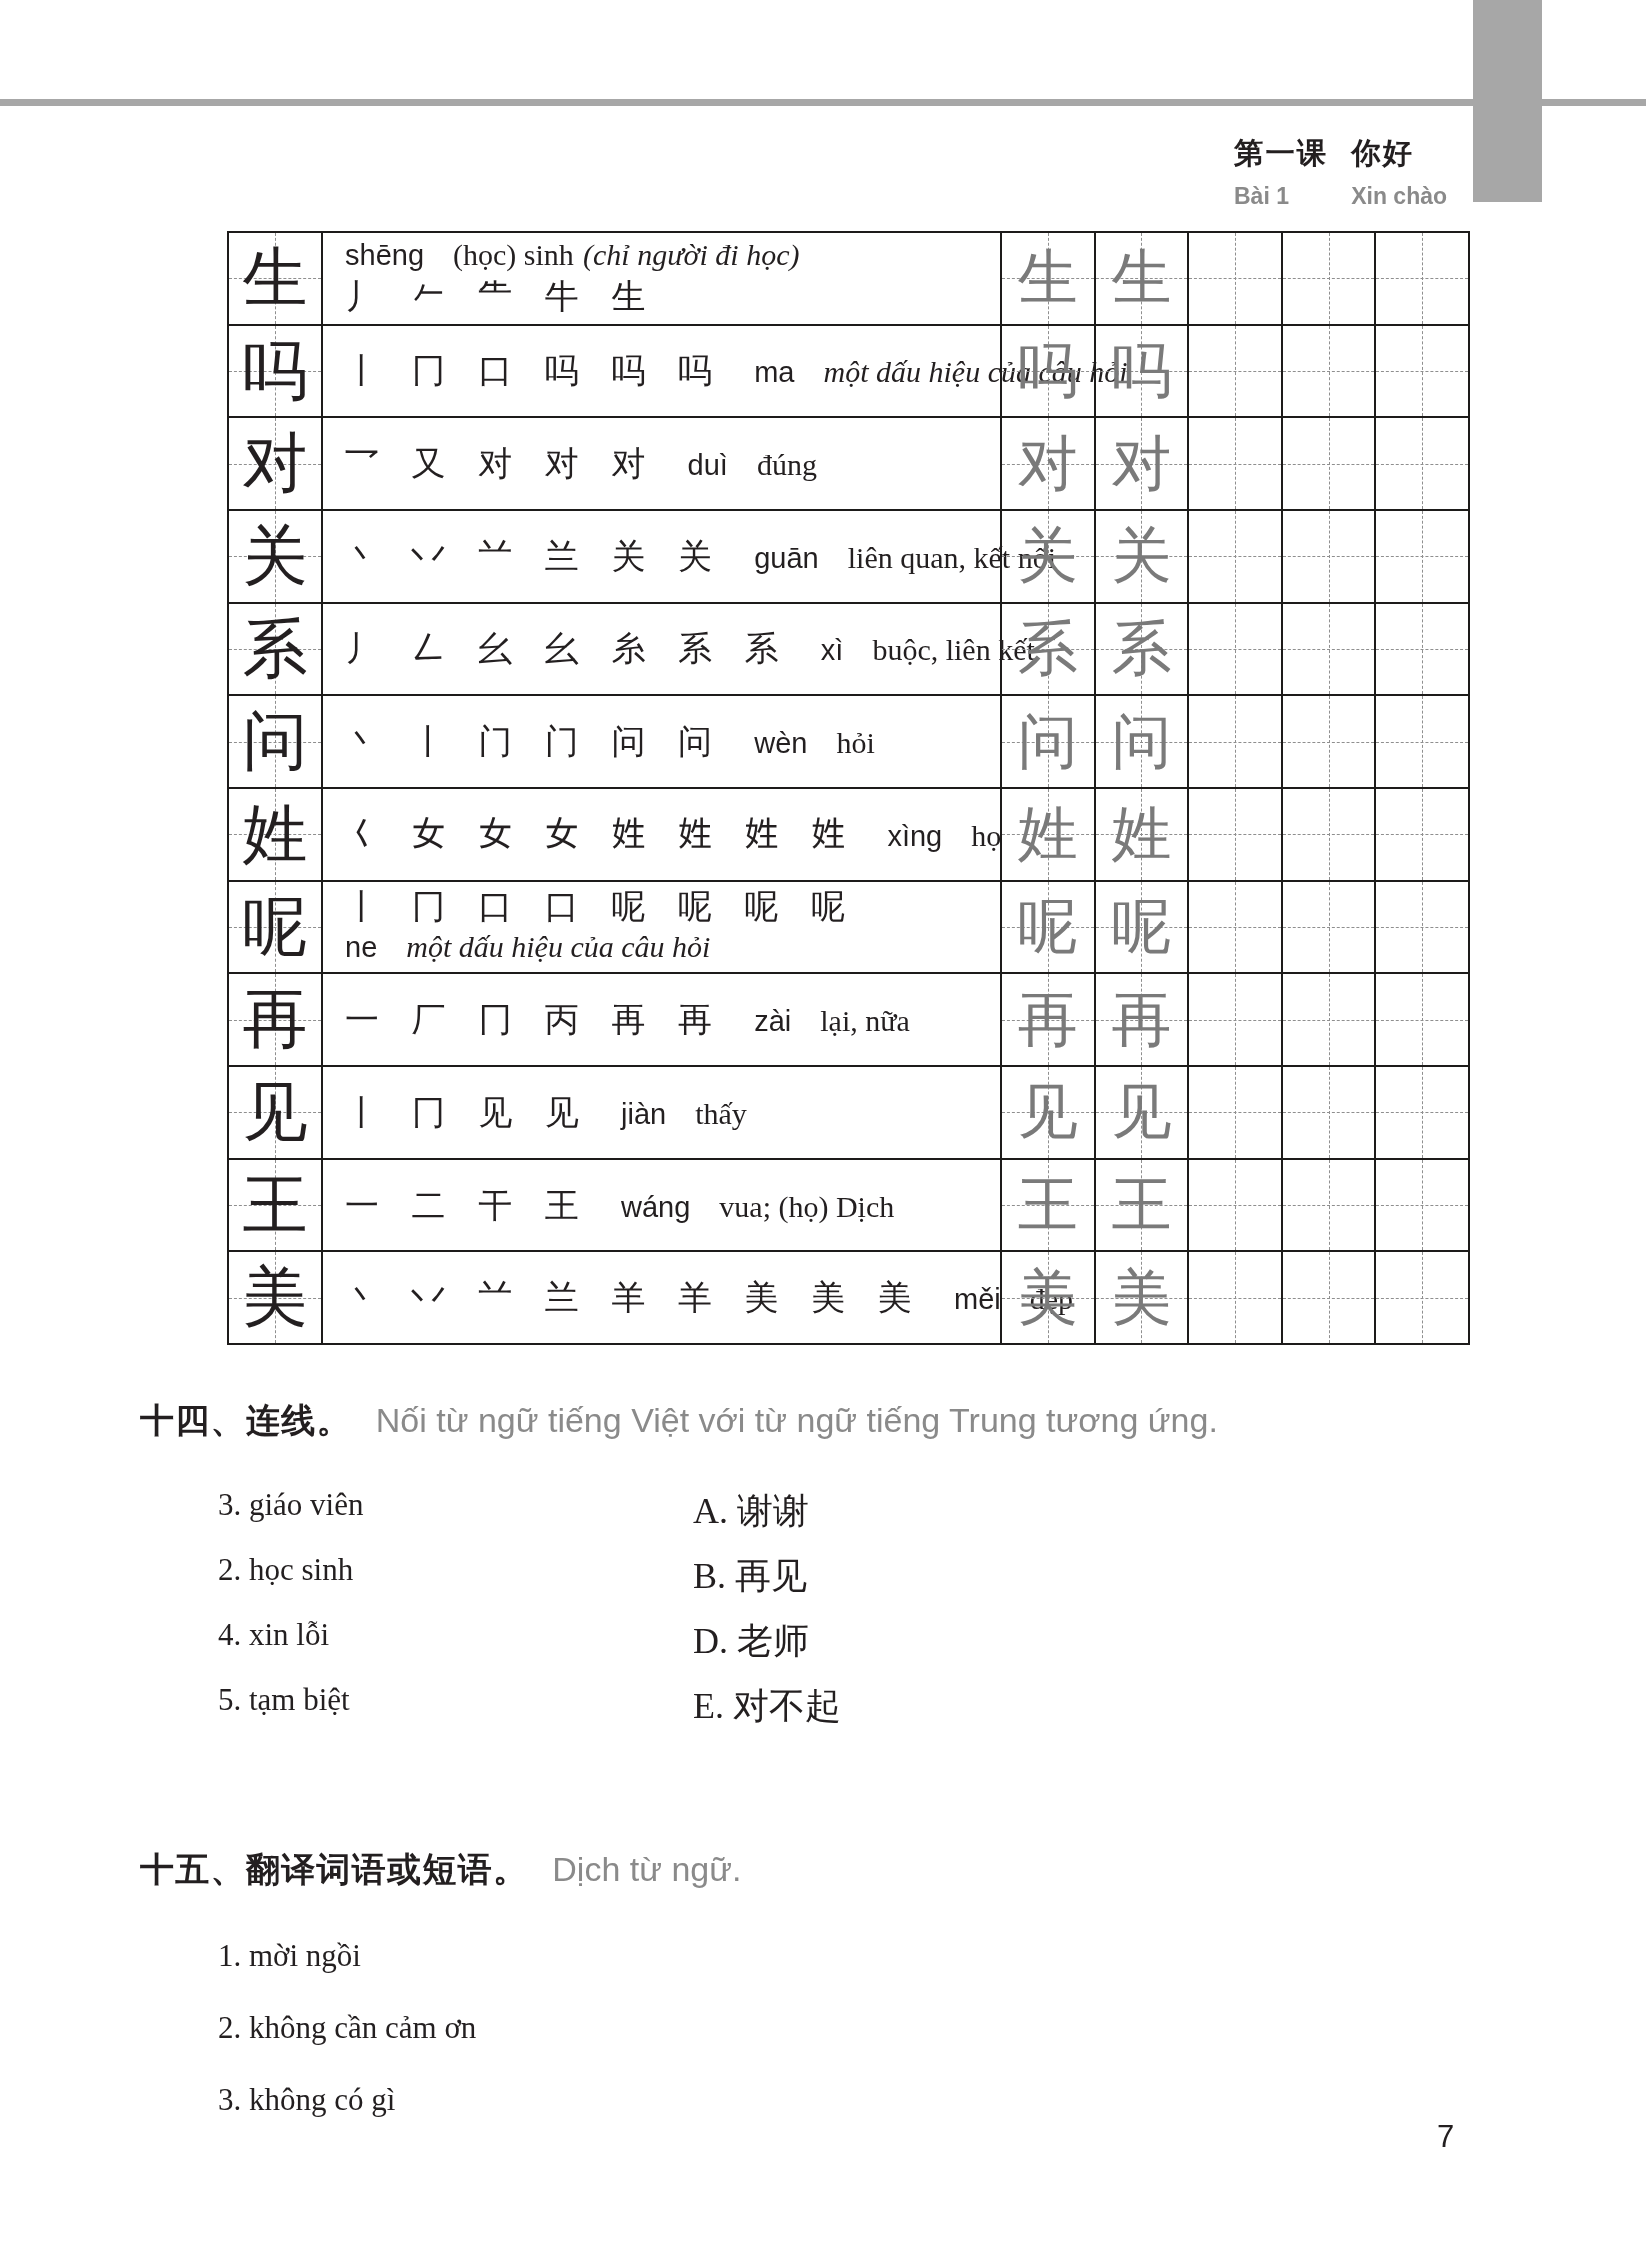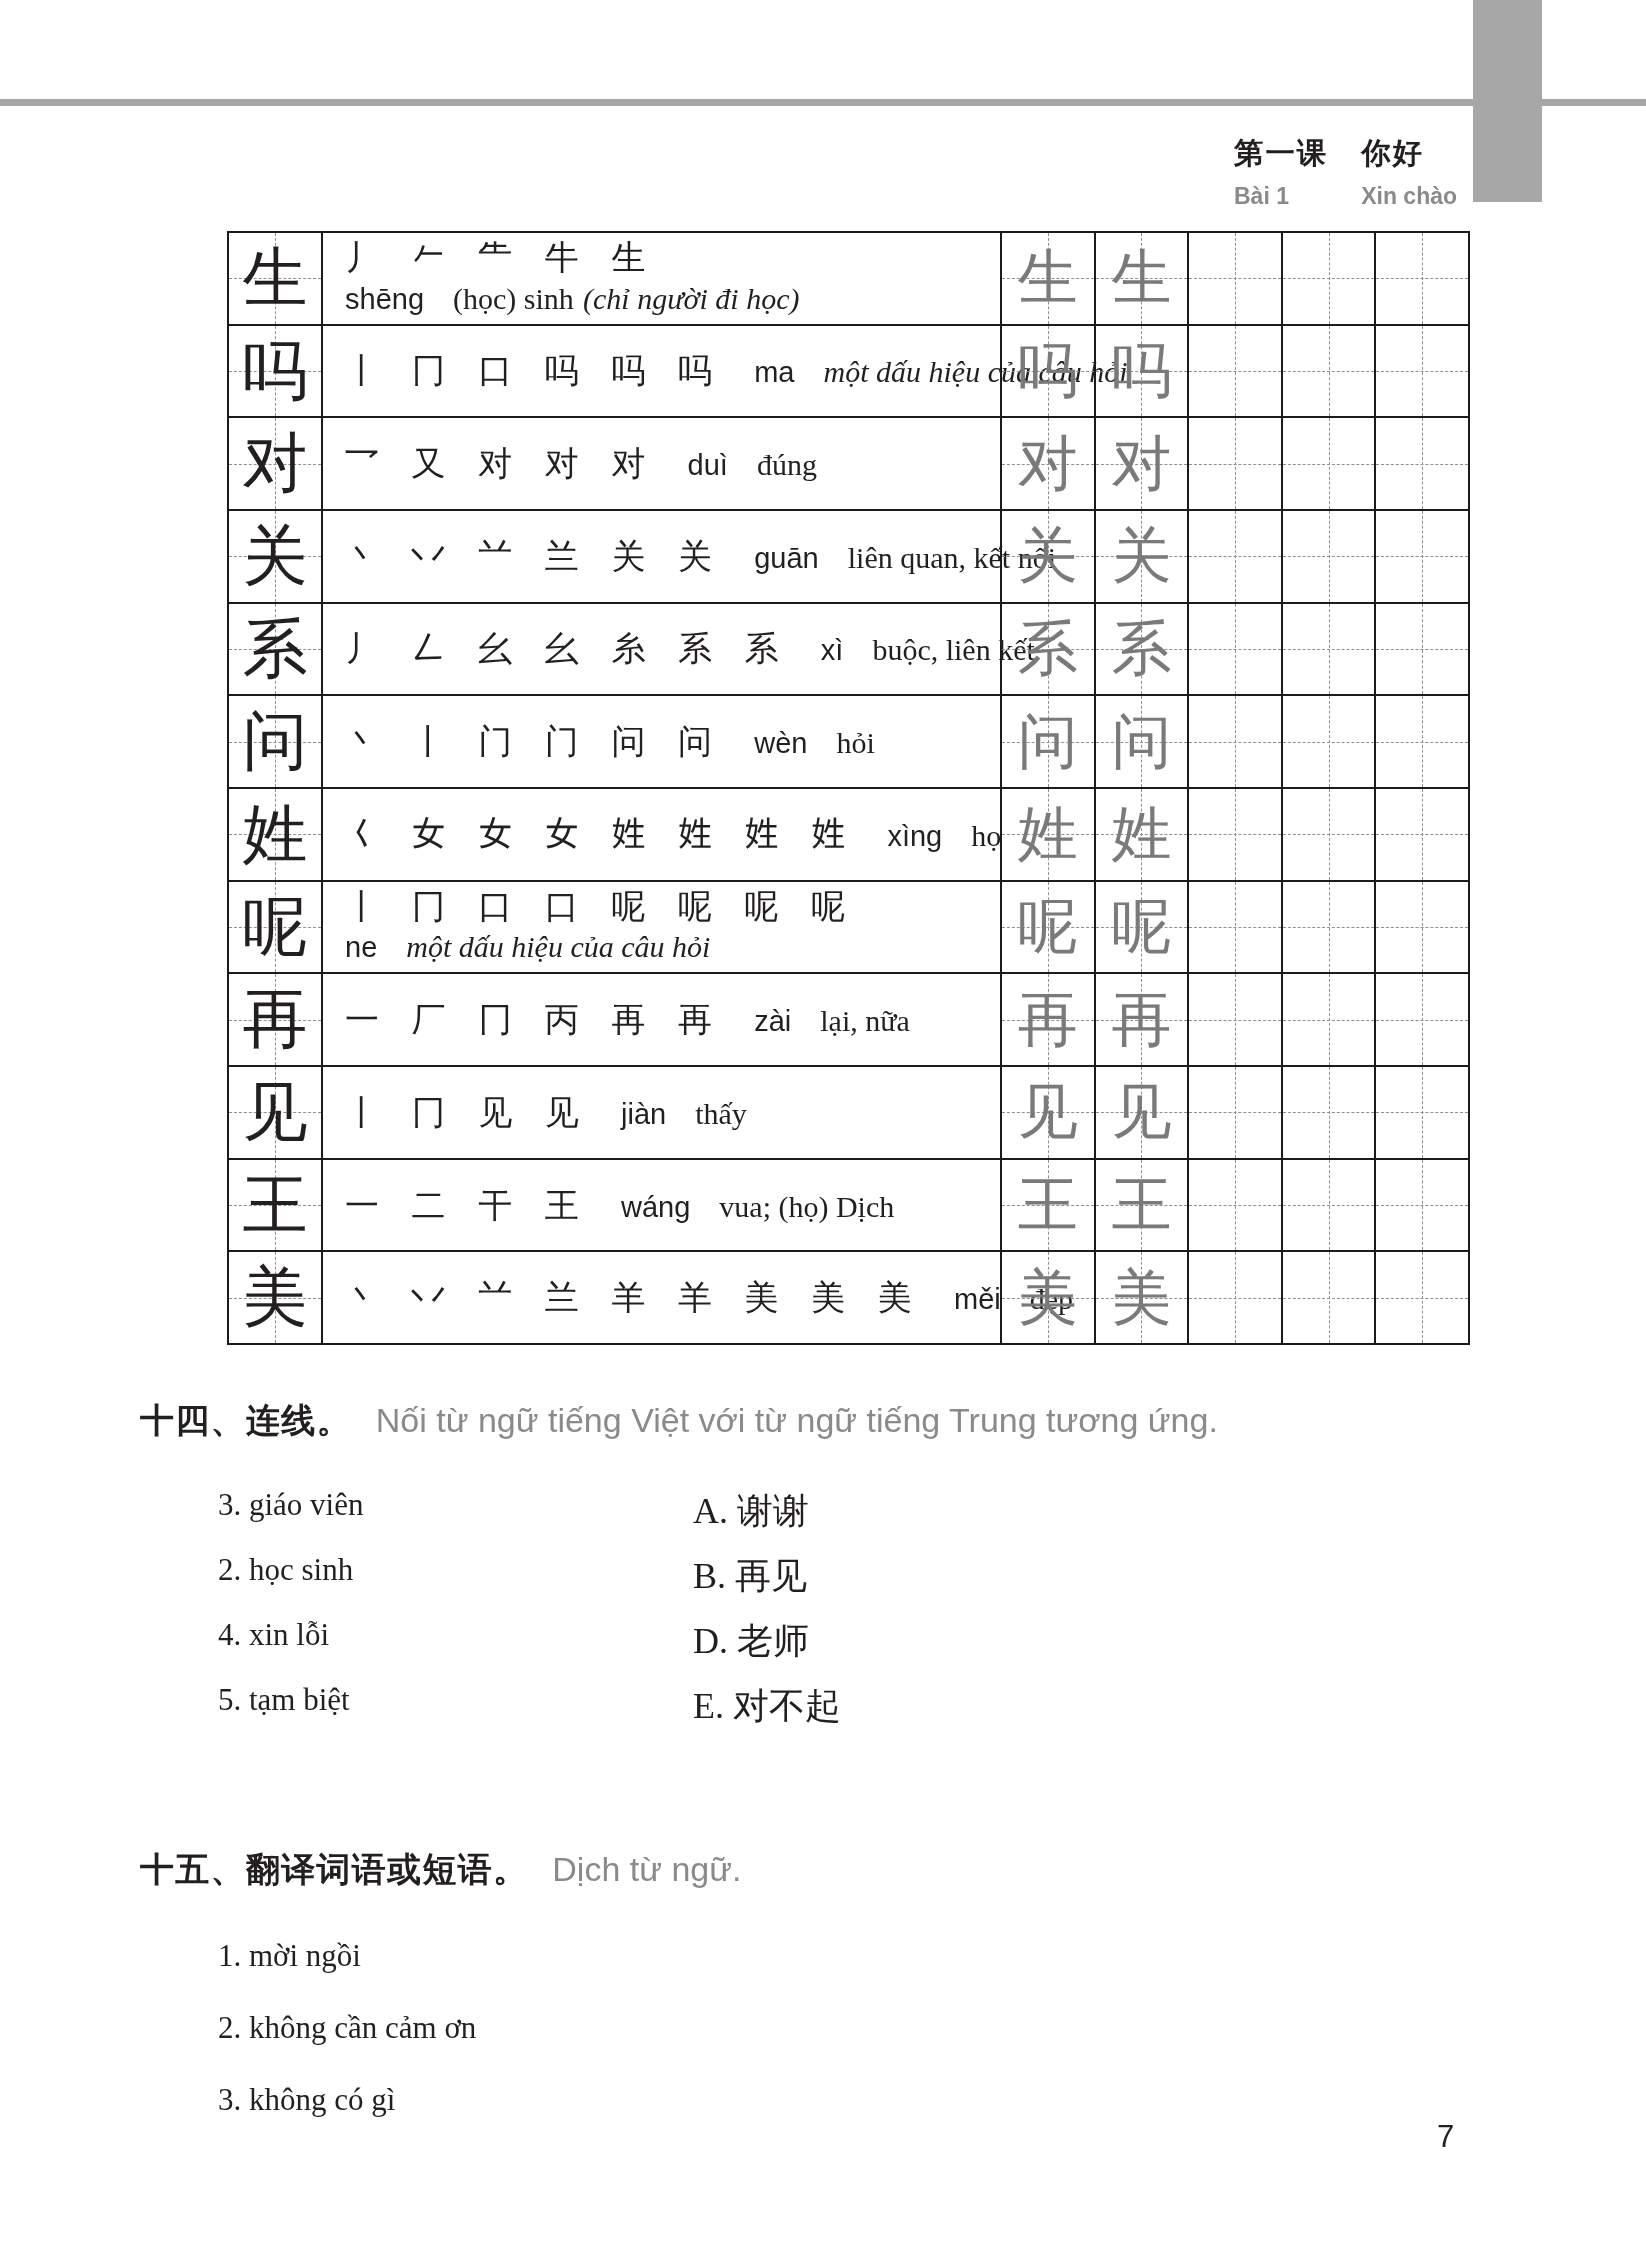--- a/index.html
+++ b/index.html
@@ -12,21 +12,21 @@
   }
   html,body{margin:0;padding:0;background:#ffffff;}
   body{width:1647px;height:2250px;position:relative;font-family:"Liberation Sans",sans-serif;color:var(--text);}
   .page{position:absolute;inset:0;background:#fff;overflow:hidden;}
 
   
   .top-rule{position:absolute;left:0;top:99px;width:1647px;height:7.2px;background:var(--bar);}
   .corner-block{position:absolute;left:1473px;top:0;width:69px;height:202px;background:var(--bar);}
 
   
-  .lesson-header{position:absolute;left:1234px;top:137px;display:flex;gap:33px;}
+  .lesson-header{position:absolute;left:1234px;top:137px;display:flex;gap:23px;}
   .hdr-cn{font-weight:700;font-size:29.4px;line-height:1.1;letter-spacing:2px;color:var(--text);white-space:nowrap;}
   .hdr-vn{font-weight:700;font-size:23px;line-height:1.1;color:var(--gray);margin-top:15px;white-space:nowrap;}
 
   
   .char-table{position:absolute;left:227px;top:231px;width:1243px;height:1114px;border:2.6px solid var(--border);
               box-sizing:border-box;display:flex;flex-direction:column;background:#fff;}
   .t-row{flex:1 1 0;display:flex;border-bottom:2px solid var(--border);min-height:0;}
   .t-row:last-child{border-bottom:none;}
   .cell{border-right:2px solid var(--border);box-sizing:border-box;position:relative;}
   .cell-char{width:94px;flex:0 0 94px;display:flex;align-items:center;justify-content:center;}
@@ -86,28 +86,28 @@
       <div class="hdr-vn">Xin chào</div>
     </div>
   </header>
 
   <div class="char-table" id="charTable">
   <div class="t-row">
     <div class="cell cell-char guides">
       <span class="hanzi">生</span>
     </div>
     <div class="cell cell-desc two">
-      <div class="dline dline-top">
-        <span class="strokes">丿  𠂉  ⺧  牛  生</span>
-      </div>
       <div class="dline dline-main">
 
         <span class="pinyin">shēng</span>
         <span class="meaning-reg">(học) sinh</span>
         <span class="meaning-it">(chỉ người đi học)</span>
+      </div>
+      <div class="dline dline-top">
+        <span class="strokes">丿  𠂉  ⺧  牛  生</span>
       </div>
     </div>
     <div class="cell prac guides">
           <span class="gray-hanzi">生</span>
         </div>
     <div class="cell prac guides">
           <span class="gray-hanzi">生</span>
         </div>
     <div class="cell prac guides">
           <span class="gray-hanzi"></span>

